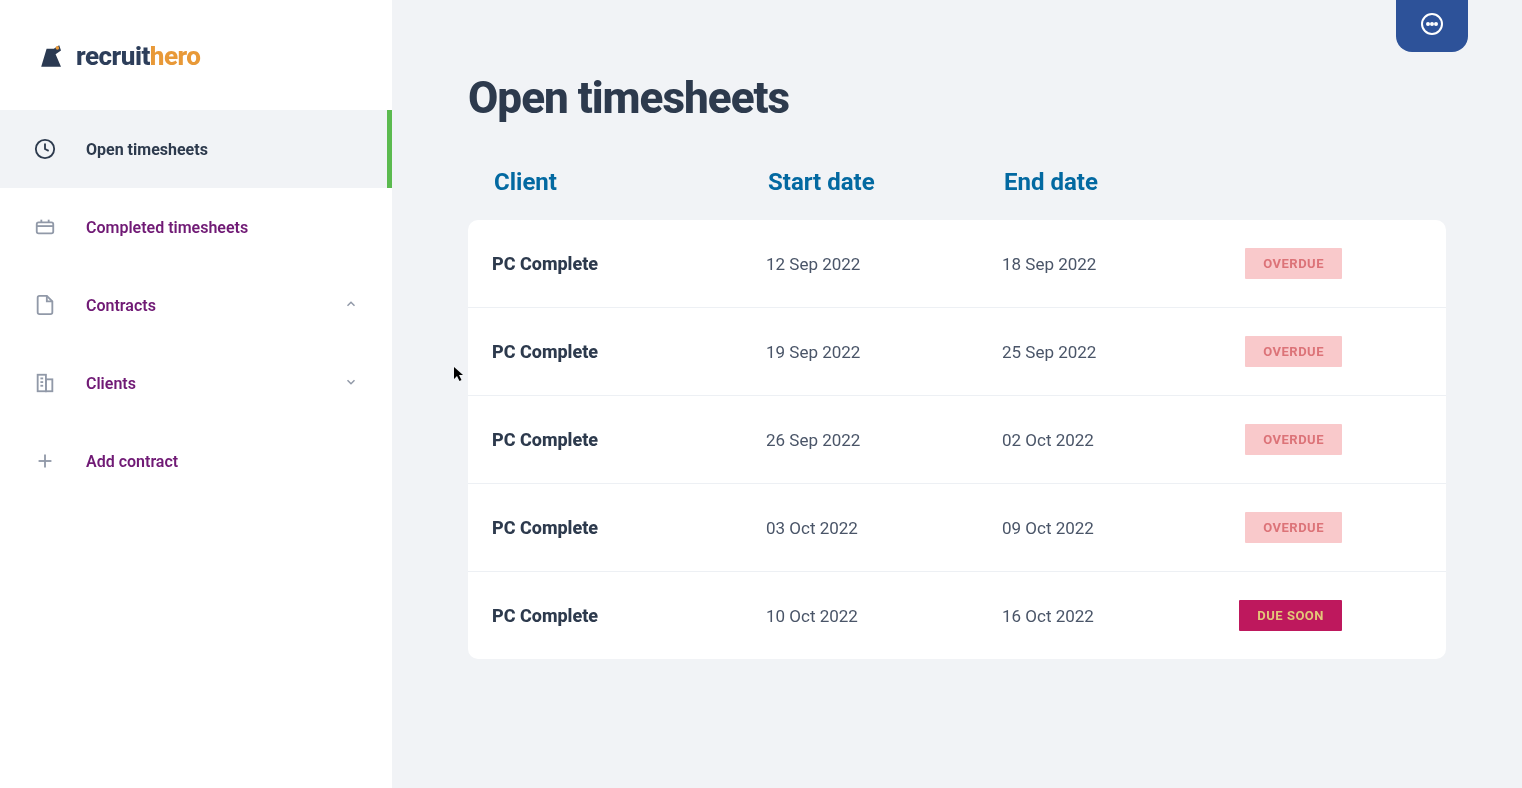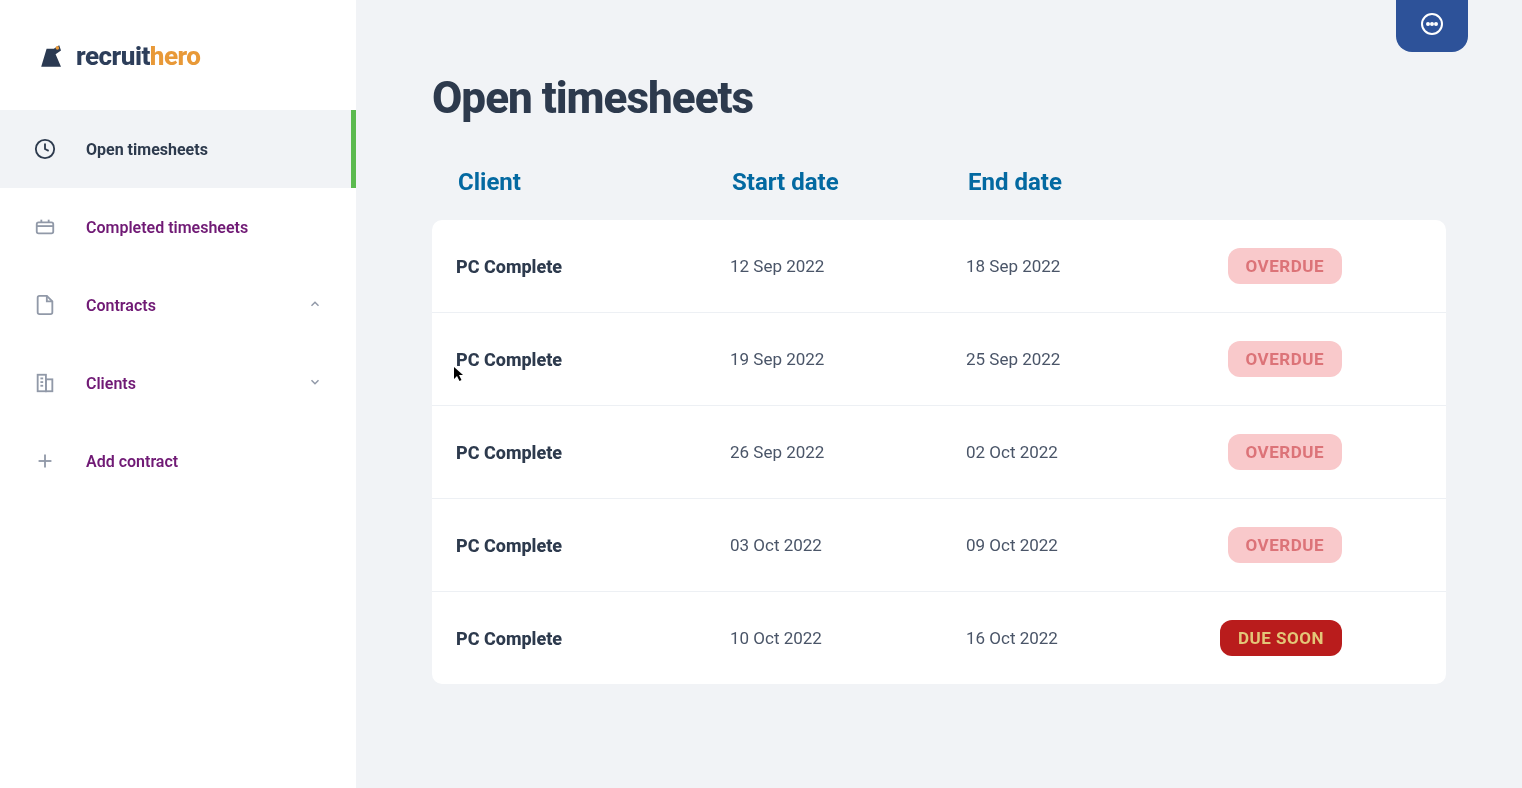--- a/index.html
+++ b/index.html
@@ -11,21 +11,21 @@
     body {
       font-family: -apple-system, BlinkMacSystemFont, 'Segoe UI', Roboto, Helvetica, Arial, sans-serif;
       background: #f1f3f6;
       width: 1522px;
       height: 788px;
       overflow: hidden;
       display: flex;
     }
     
     .sidebar {
-      width: 356px;
+      width: 392px;
       height: 100%;
       background: #ffffff;
       position: relative;
     }
     
     .logo-container {
       padding: 38px 34px 30px 34px;
       display: flex;
       align-items: center;
     }
@@ -171,33 +171,33 @@
     }
     
     .date-cell {
       color: #4a5568;
       font-size: 17px;
     }
     
     .status-badge {
       display: inline-block;
       padding: 8px 18px;
-      border-radius: 12px;
+      border-radius: 1px;
       font-weight: 700;
-      font-size: 17px;
+      font-size: 13px;
       letter-spacing: 0.5px;
     }
     
     .status-overdue {
       background: #f9c9cb;
       color: #dc7378;
     }
     
     .status-duesoon {
-      background: #b91c1c;
+      background: #be185d;
       color: #e3c678;
     }
     
     .chat-button {
       position: fixed;
       top: 0;
       right: 54px;
       width: 72px;
       height: 52px;
       background: #2d5299;

